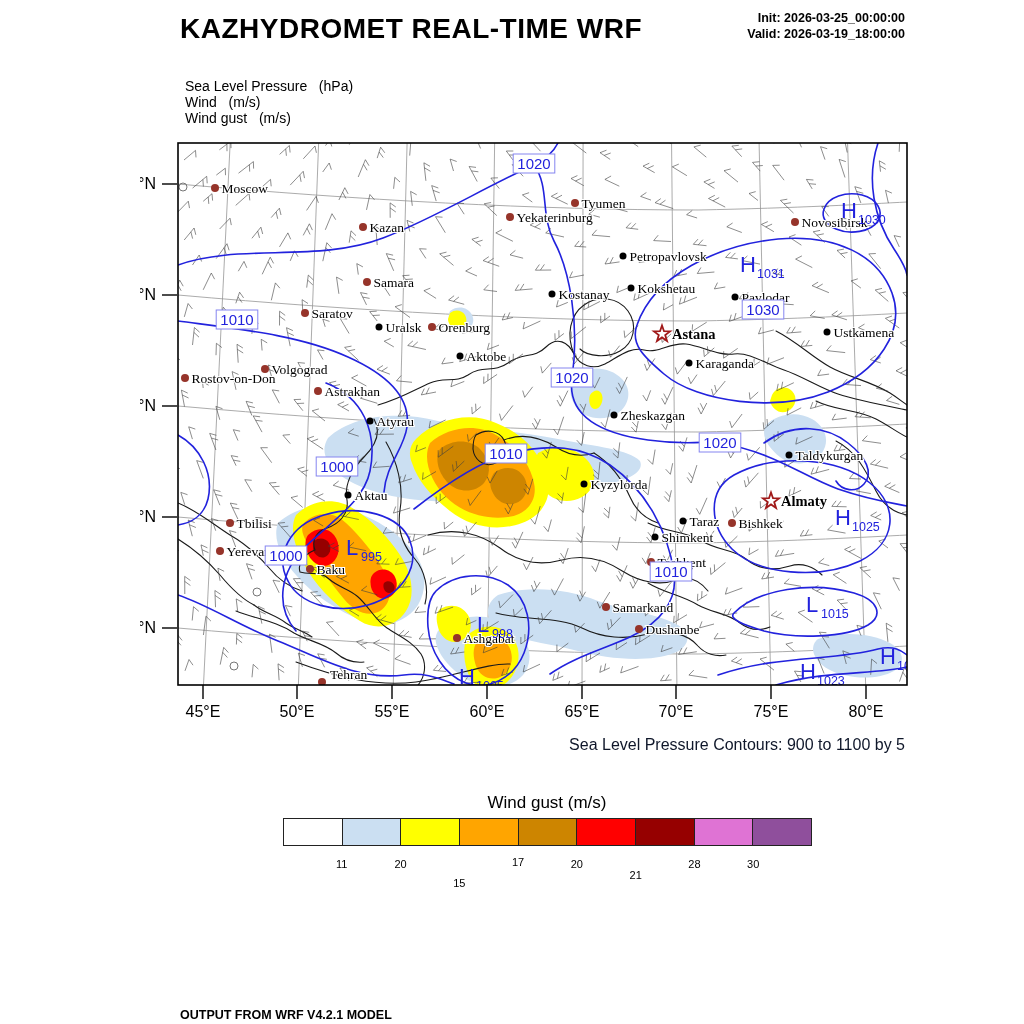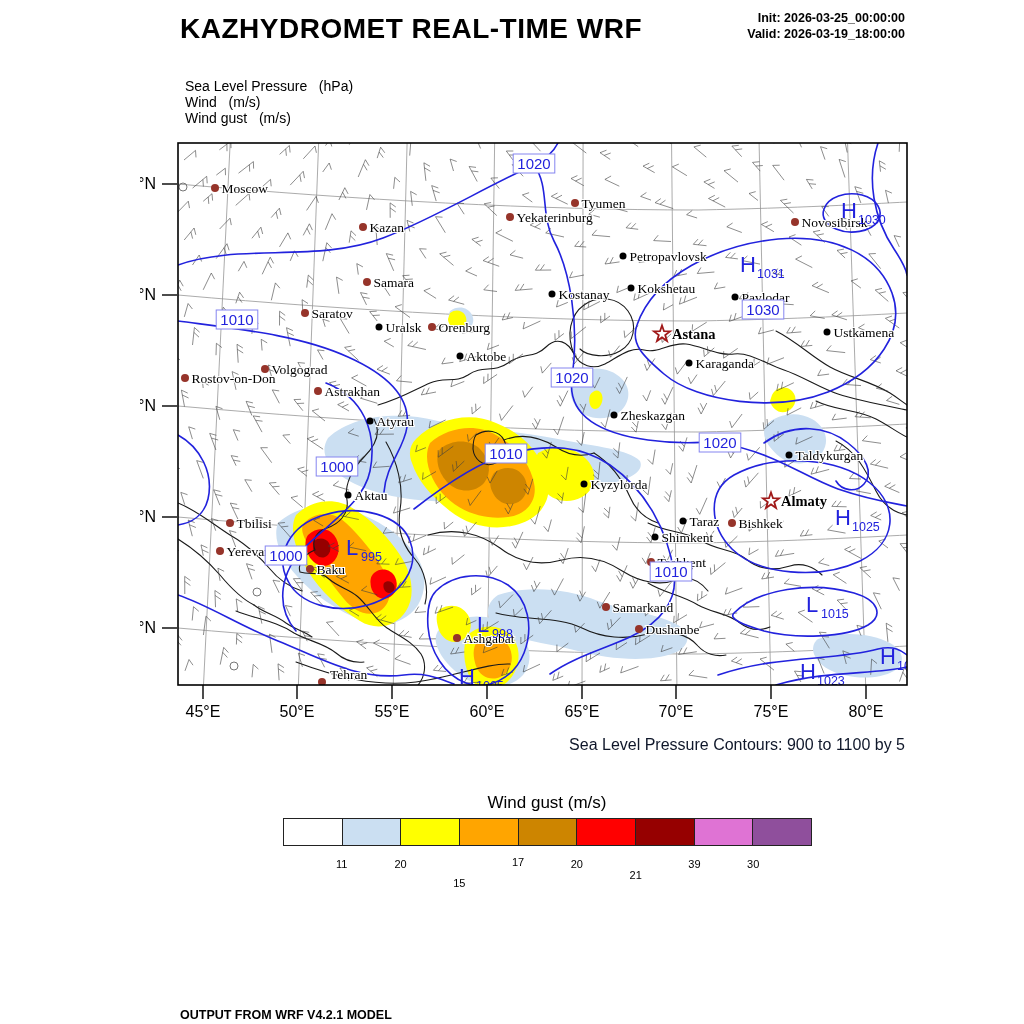--- a/index.html
+++ b/index.html
@@ -300,20 +300,20 @@
     <div class="cbar-cell" style="background: rgb(223, 115, 212);"></div>
     <div class="cbar-cell" style="background: rgb(143, 79, 156);"></div>
   </div>
 <div id="cbarticks">
     <span class="abs cbar-tick" style="left: 341.778px; top: 858px;">11</span>
     <span class="abs cbar-tick" style="left: 400.556px; top: 858px;">20</span>
     <span class="abs cbar-tick" style="left: 459.333px; top: 858px; margin-top: 19px;">15</span>
     <span class="abs cbar-tick" style="left: 518.111px; top: 856px;">17</span>
     <span class="abs cbar-tick" style="left: 576.889px; top: 858px;">20</span>
     <span class="abs cbar-tick" style="left: 635.667px; top: 858px; margin-top: 11px;">21</span>
-    <span class="abs cbar-tick" style="left: 694.444px; top: 858px;">39</span>
+    <span class="abs cbar-tick" style="left: 694.444px; top: 858px;">28</span>
     <span class="abs cbar-tick" style="left: 753.222px; top: 858px;">30</span>
   </div>
 
 <div class="abs footer" style="left:180px;top:975px;">
   <div>OUTPUT FROM WRF V4.2.1 MODEL</div>
   
 </div>
 
 </body></html>

